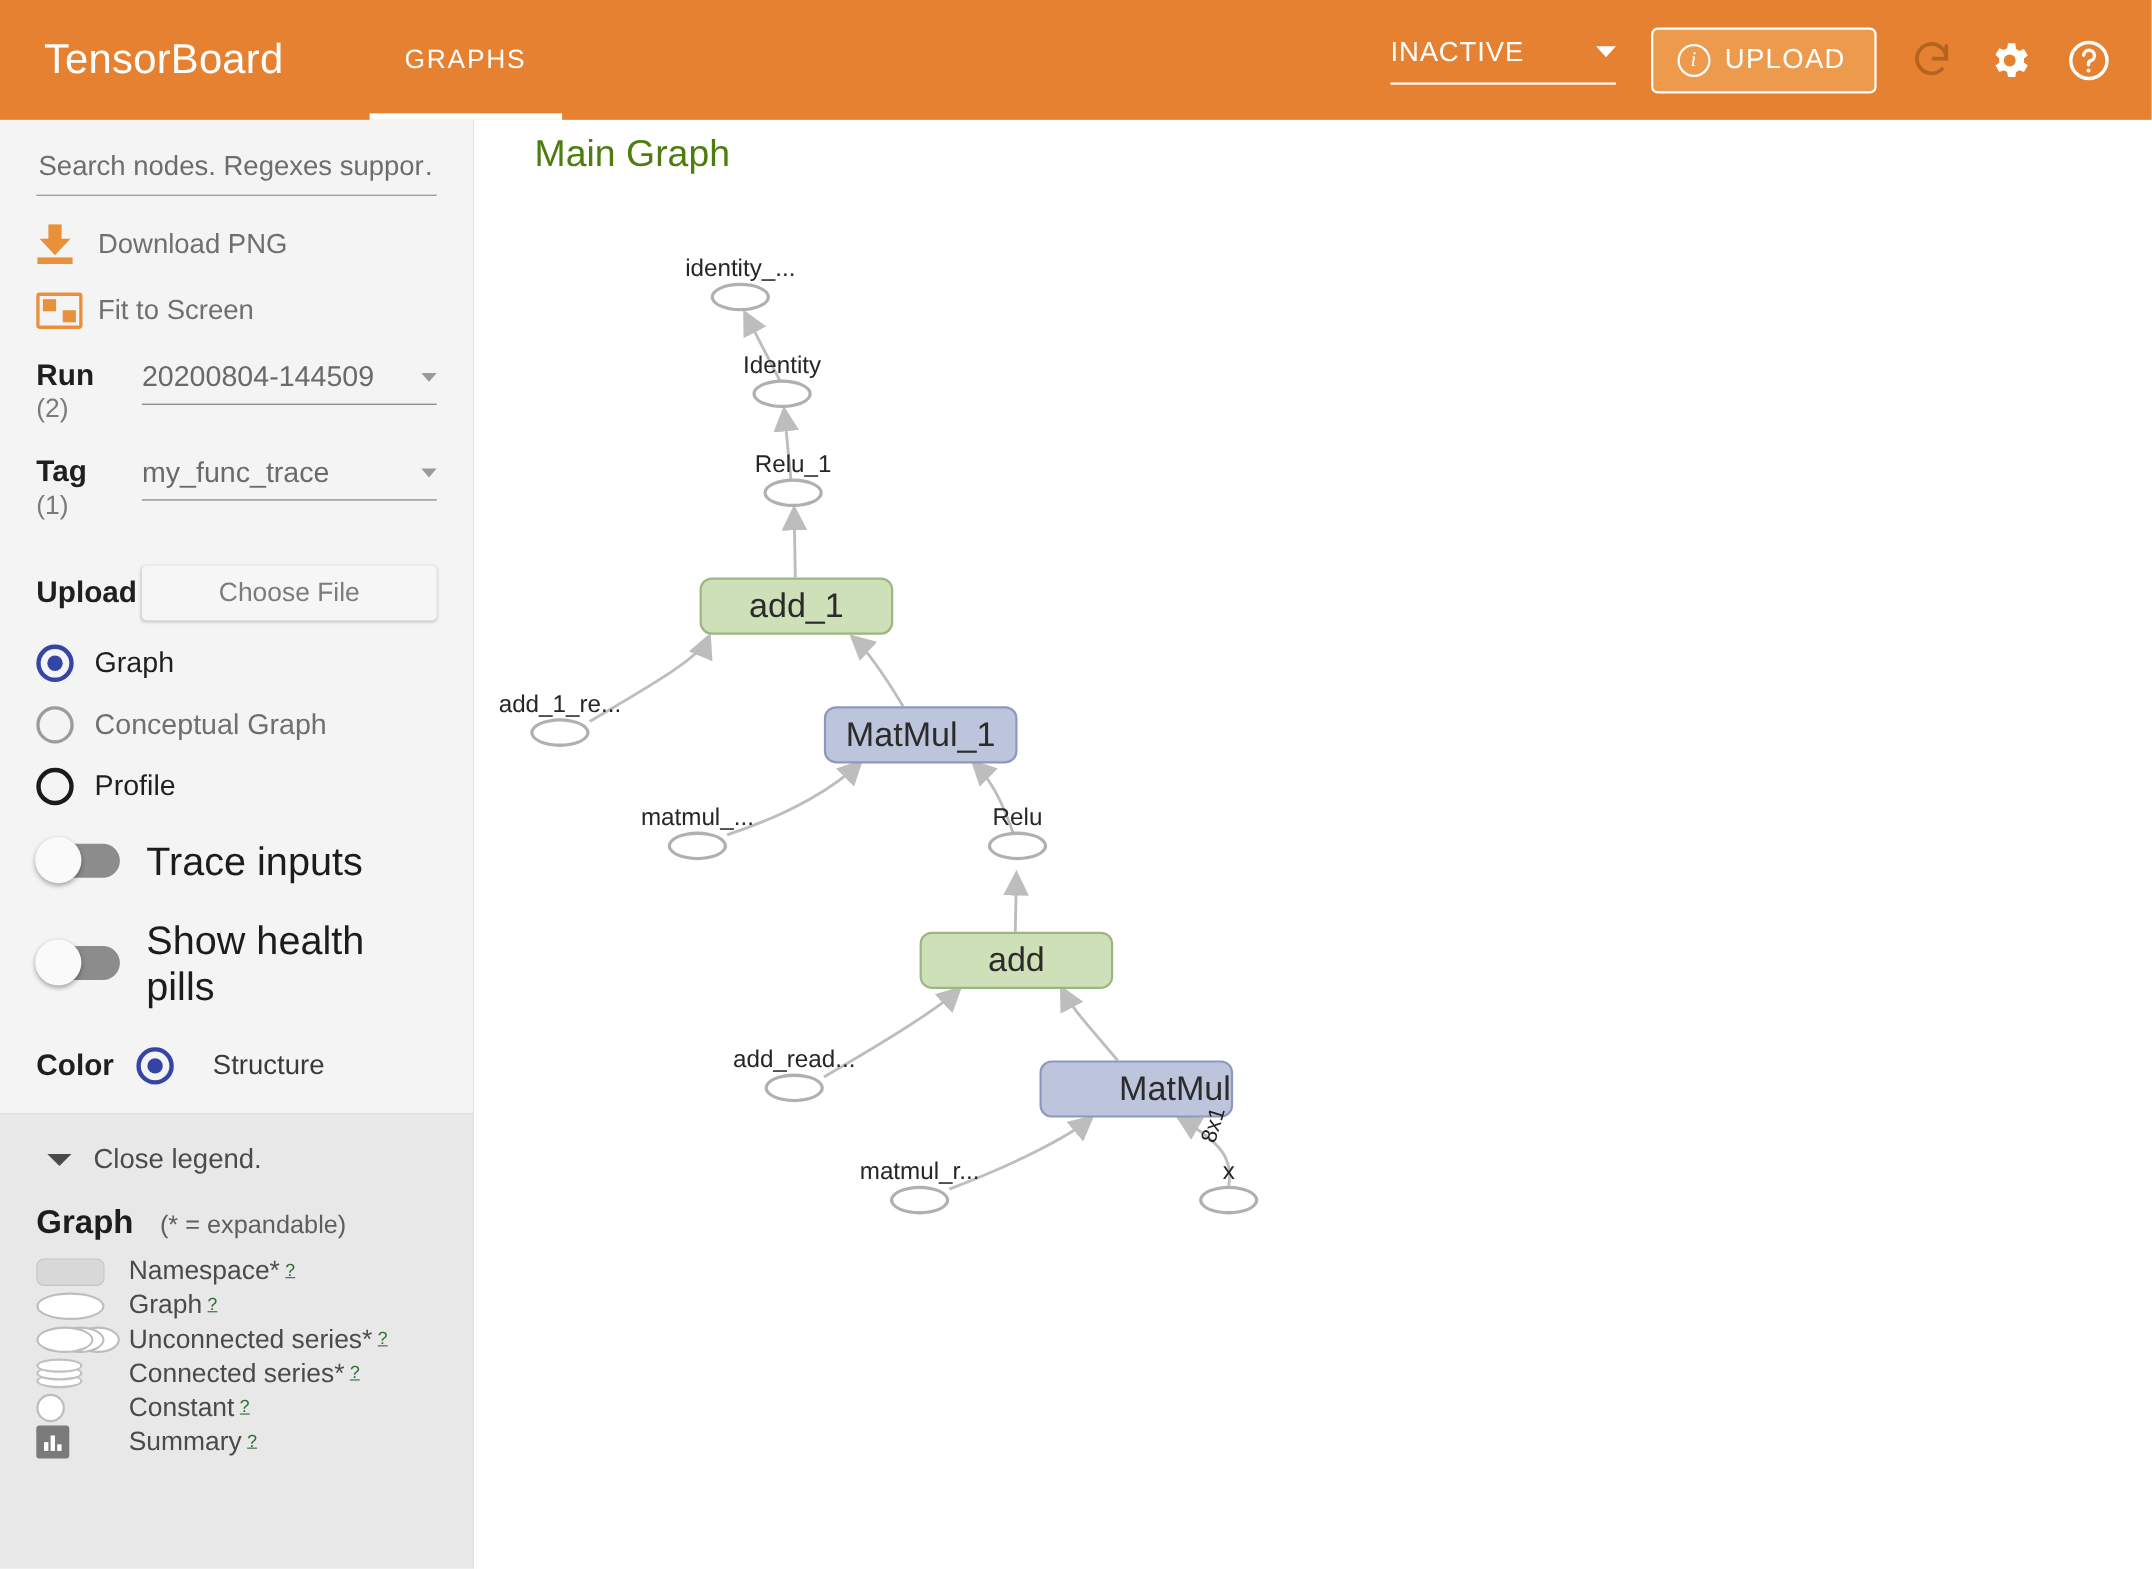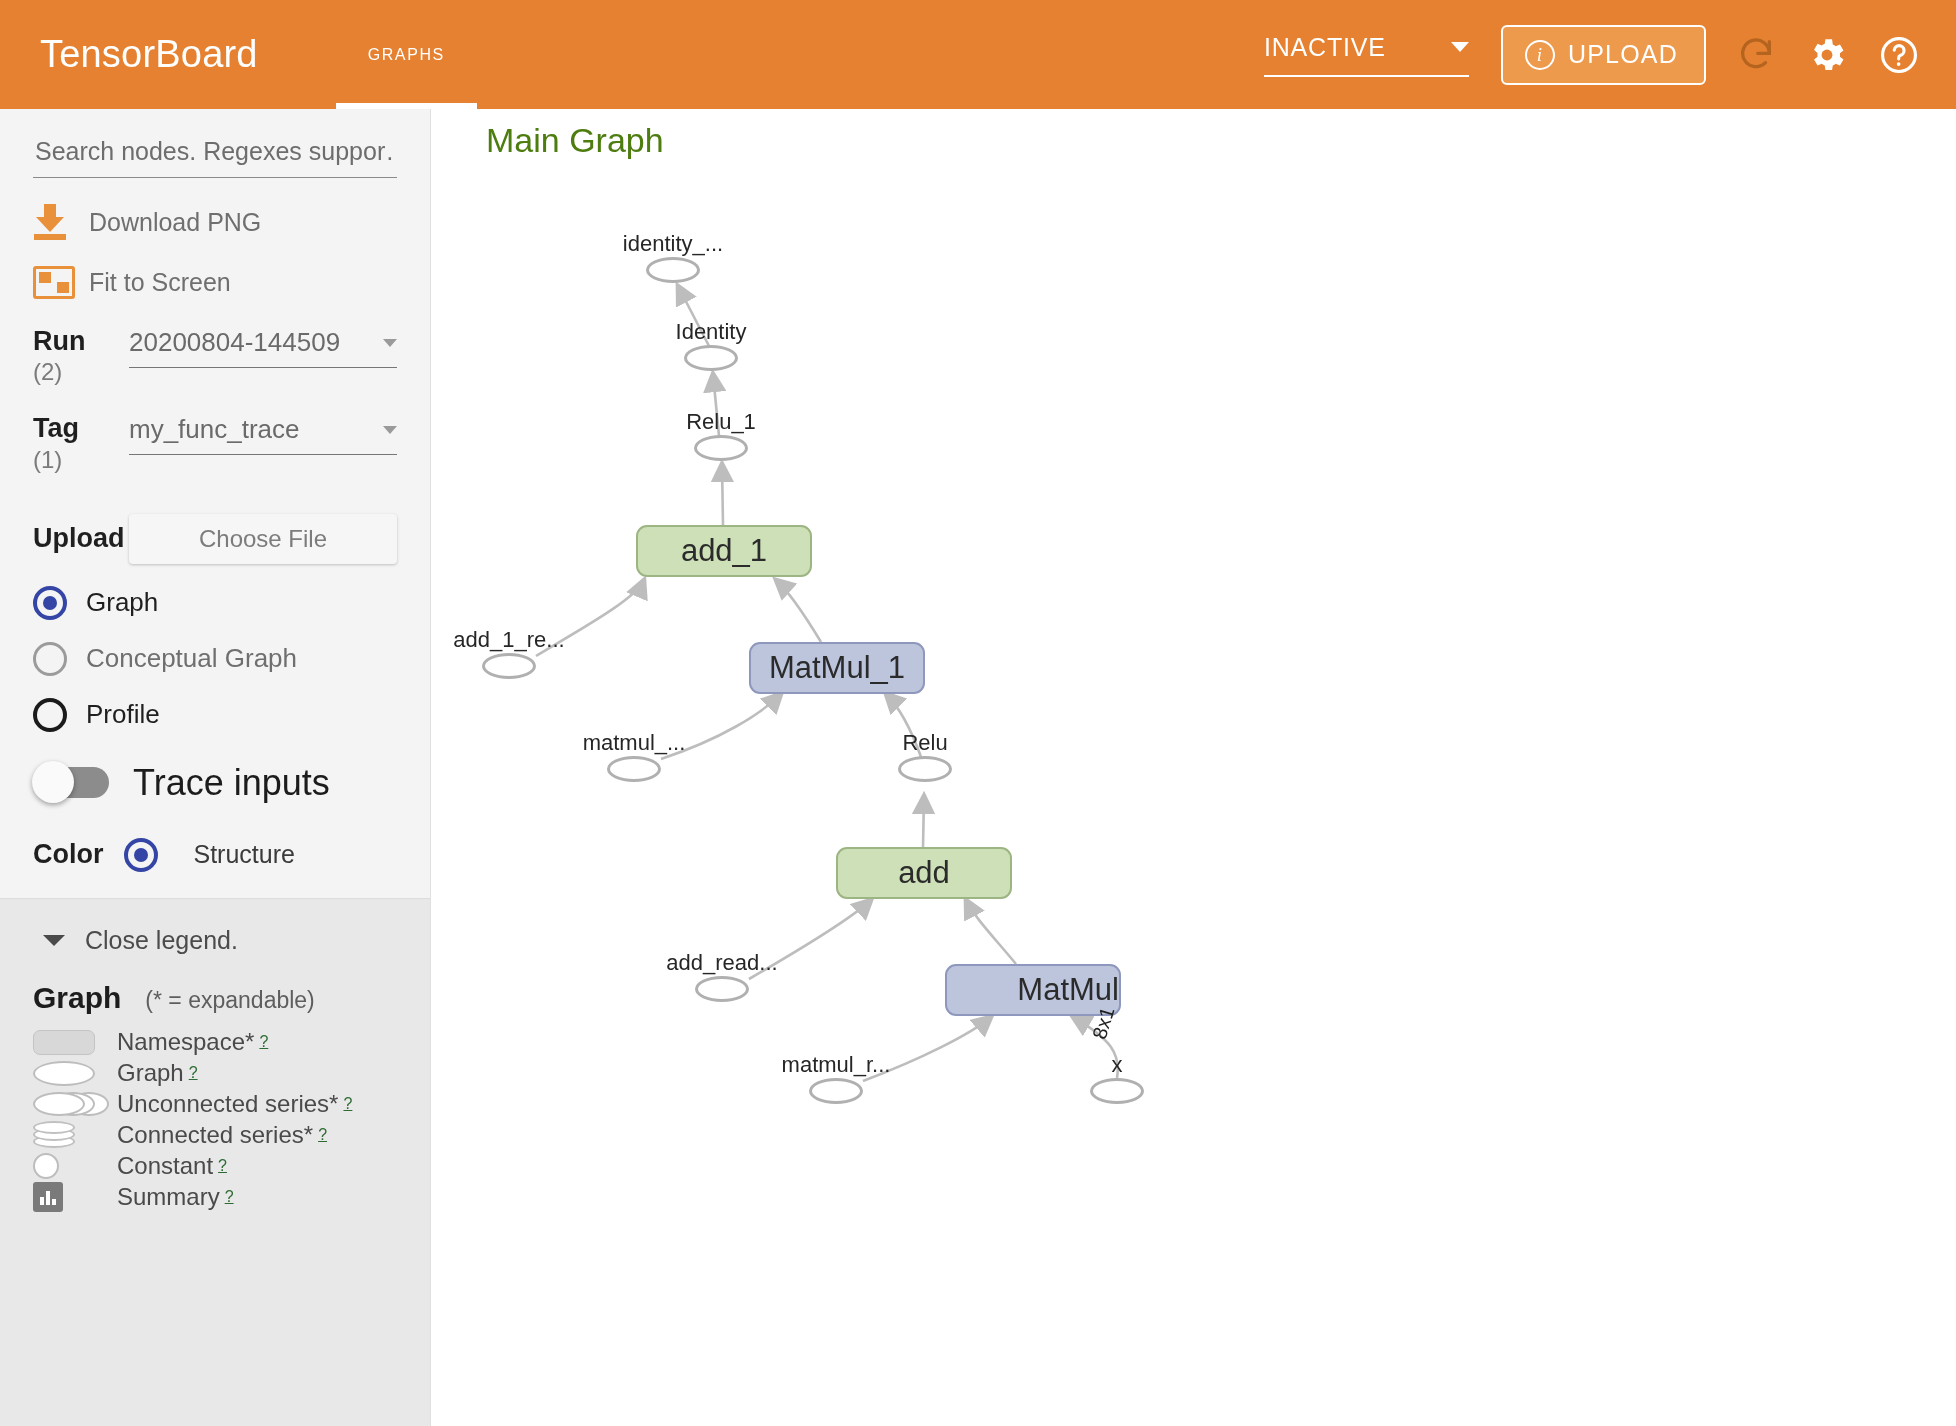--- a/index.html
+++ b/index.html
@@ -22,21 +22,21 @@
     color: #ffffff;
     font-size: 38px;
     letter-spacing: .2px;
     margin-left: 40px;
     font-weight: 400;
     white-space: nowrap;
   }
   .tabs { display: flex; align-items: stretch; height: 109px; margin-left: 78px; }
   .tab {
     display: flex; align-items: center;
-    color: #ffffff; font-size: 16px; letter-spacing: 1.6px;
+    color: #ffffff; font-size: 24px; letter-spacing: 1.6px;
     padding: 0 32px; position: relative; cursor: pointer;
     height: 109px;
   }
   .tab.active::after {
     content: ""; position: absolute; left: 0; right: 0; bottom: 0;
     height: 6px; background: #ffffff;
   }
   .header-right {
     margin-left: auto; display: flex; align-items: center;
     margin-right: 36px; gap: 0px;
@@ -333,20 +333,26 @@
     <div class="radio-row">
       <span class="radio dark"></span>
       <span class="rlbl">Profile</span>
     </div>
 
     <div class="toggle-row">
       <span class="toggle">
           <span class="knob"></span>
         </span>
       <span class="tlbl">Trace inputs</span>
+    </div>
+    <div class="toggle-row">
+      <span class="toggle">
+          <span class="knob"></span>
+        </span>
+      <span class="tlbl">Show health pills</span>
     </div>
 
     <div class="color-row">
       <span class="name">Color</span>
       <span class="radio sel"></span>
       <span class="rlbl">Structure</span>
     </div>
   </div>
 
   <div class="legend">

